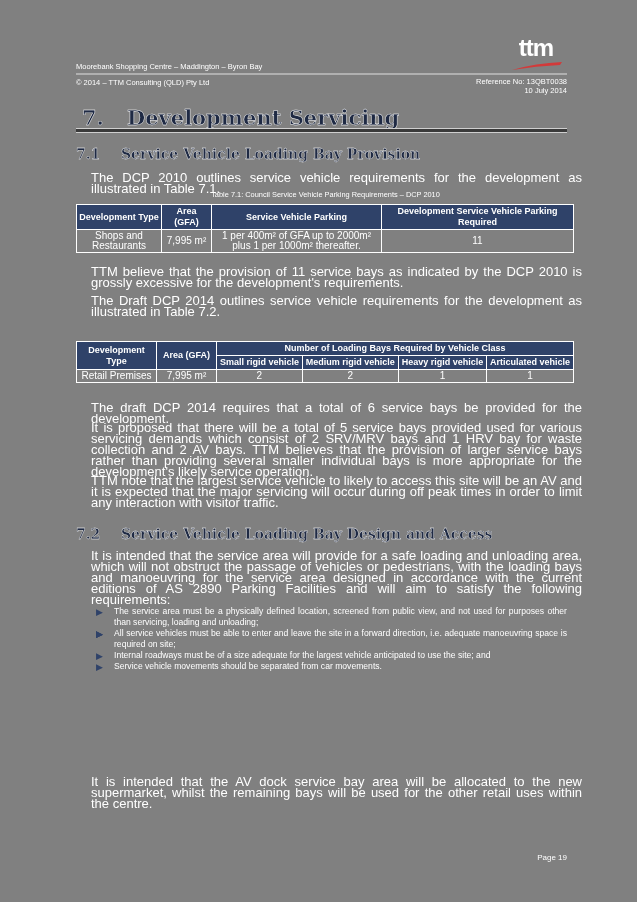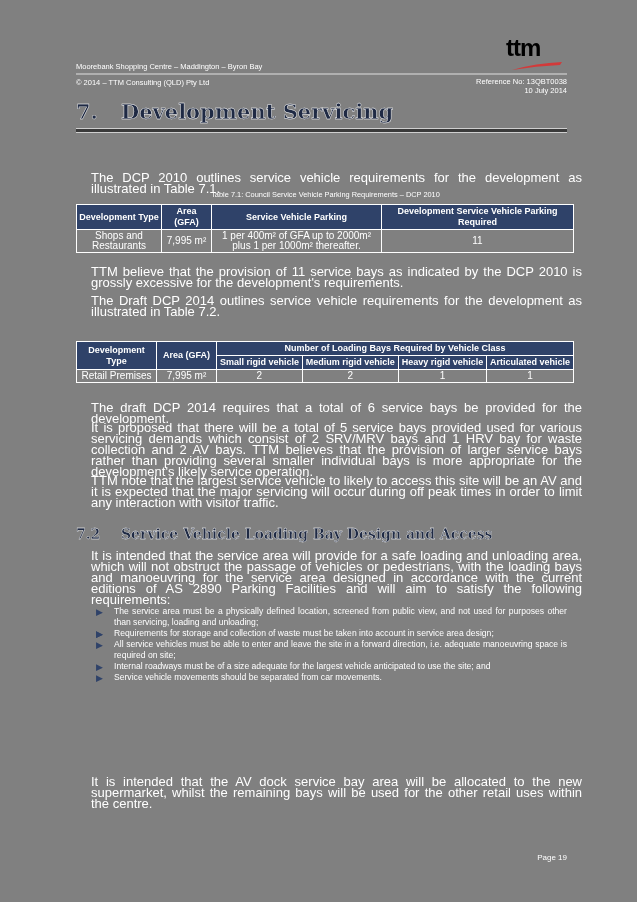--- a/index.html
+++ b/index.html
@@ -3,24 +3,24 @@
 <meta charset="utf-8">
 <style>
   html, body { margin:0; padding:0; }
   body { width:637px; height:902px; background:#808080; position:relative; overflow:hidden;
          font-family:"Liberation Sans", sans-serif; color:#fff; }
   .page { position:absolute; left:0; top:0; width:637px; height:902px; }
   .hdr-left { position:absolute; left:76px; top:62px; font-size:7.5px; line-height:10px; color:#fff; }
   .hdr-rule { position:absolute; left:76px; top:73px; width:491px; height:2px; background:#b0b0b0; }
   .hdr-right { position:absolute; right:70px; top:77px; font-size:7.5px; line-height:9px; text-align:right; }
   .logo { position:absolute; left:506px; top:36px; width:60px; height:40px; }
-  .logo-text { font-family:"Liberation Sans", sans-serif; font-weight:bold; font-size:24px; color:#000000;
-               letter-spacing:-1px; line-height:24px; }
+  .logo-text { font-family:"Liberation Sans", sans-serif; font-weight:bold; font-size:24px; color:#ffffff;
+               letter-spacing:-1px; line-height:24px;text-align:center; }
   .logo-swoosh { position:absolute; left:4px; top:25px; width:52px; height:10px; }
-  h1 { position:absolute; left:76px; top:99px; margin:0; font-family:"DejaVu Serif", serif; font-size:21px;
+  h1 { position:absolute; left:76px; top:99px; margin:6px; font-family:"DejaVu Serif", serif; font-size:21px;
        color:#1f2a44; font-weight:bold; width:491px; -webkit-text-stroke:0.4px #fff; }
   h1 .num { display:inline-block; width:45px; }
   .h1-rule { position:absolute; left:76px; top:128px; width:491px; height:3px; background:#3a3a3a;
              border-top:1px solid #cfcfcf; border-bottom:1px solid #cfcfcf; }
   h2 { margin:0; font-family:"DejaVu Serif", serif; font-size:14px; color:#1f2a44; font-weight:bold;
        position:absolute; left:76px; -webkit-text-stroke:0.3px #fff; }
   h2 .num { display:inline-block; width:45px; }
   p { margin:0; font-size:13px; line-height:11px; text-align:justify; position:absolute; left:91px; width:491px; }
   .cap { position:absolute; left:80px; width:491px; text-align:center; font-size:7.4px; line-height:10px; }
   table { border-collapse:collapse; position:absolute; left:76px; width:498px; font-size:9px; }
@@ -54,20 +54,23 @@
     <svg class="logo-swoosh" viewBox="0 0 52 10">
       <path d="M2 9 Q26 2 52 1 L50 4 Q26 5 2 9 Z" fill="#d23a3a"></path>
     </svg>
   </div>
 
   <h1>
     <span class="num">7.</span><span>Development Servicing</span>
   </h1>
   <div class="h1-rule"></div>
 
+  <h2 style="top:146px">
+    <span class="num">7.1</span><span>Service Vehicle Loading Bay Provision</span>
+  </h2>
   <p style="top:172px">The DCP 2010 outlines service vehicle requirements for the development as illustrated in Table 7.1.</p>
 
   <div class="cap" style="top:190px">Table 7.1: Council Service Vehicle Parking Requirements – DCP 2010</div>
   <table style="top:204px">
     <tbody>
         <tr>
       <th style="width:80px">Development Type</th>
       <th style="width:45px">Area (GFA)</th>
       <th style="width:165px">Service Vehicle Parking</th>
       <th>Development Service Vehicle Parking Required</th>
@@ -113,21 +116,21 @@
   <p style="top:475px">TTM note that the largest service vehicle to likely to access this site will be an AV and it is expected that the major servicing will occur during off peak times in order to limit any interaction with visitor traffic.</p>
 
   <h2 style="top:526px">
     <span class="num">7.2</span><span>Service Vehicle Loading Bay Design and Access</span>
   </h2>
   <p style="top:550px">It is intended that the service area will provide for a safe loading and unloading area, which will not obstruct the passage of vehicles or pedestrians, with the loading bays and manoeuvring for the service area designed in accordance with the current editions of AS 2890 Parking Facilities and will aim to satisfy the following requirements:</p>
 
   <ul class="bul">
     <li><span class="arrow">▶</span><span>The service area must be a physically defined location, screened from public view, and not used for purposes other than servicing, loading and unloading;</span></li>
     <li><span class="arrow">▶</span></li>
-    <li><span class="arrow">▶</span><span>Requirements for storage and collection of waste must be taken into account in service area design;</span></li>
+    <li><span class="arrow">▶</span></li>
     <li><span class="arrow">▶</span><span>All service vehicles must be able to enter and leave the site in a forward direction, i.e. adequate manoeuvring space is required on site;</span></li>
     <li><span class="arrow">▶</span><span>Internal roadways must be of a size adequate for the largest vehicle anticipated to use the site; and</span></li>
     <li><span class="arrow">▶</span><span>Service vehicle movements should be separated from car movements.</span></li>
   </ul>
 
   <p style="top:776px">It is intended that the AV dock service bay area will be allocated to the new supermarket, whilst the remaining bays will be used for the other retail uses within the centre.</p>
 
   <div class="pagenum">Page 19</div>
 </div>
 

